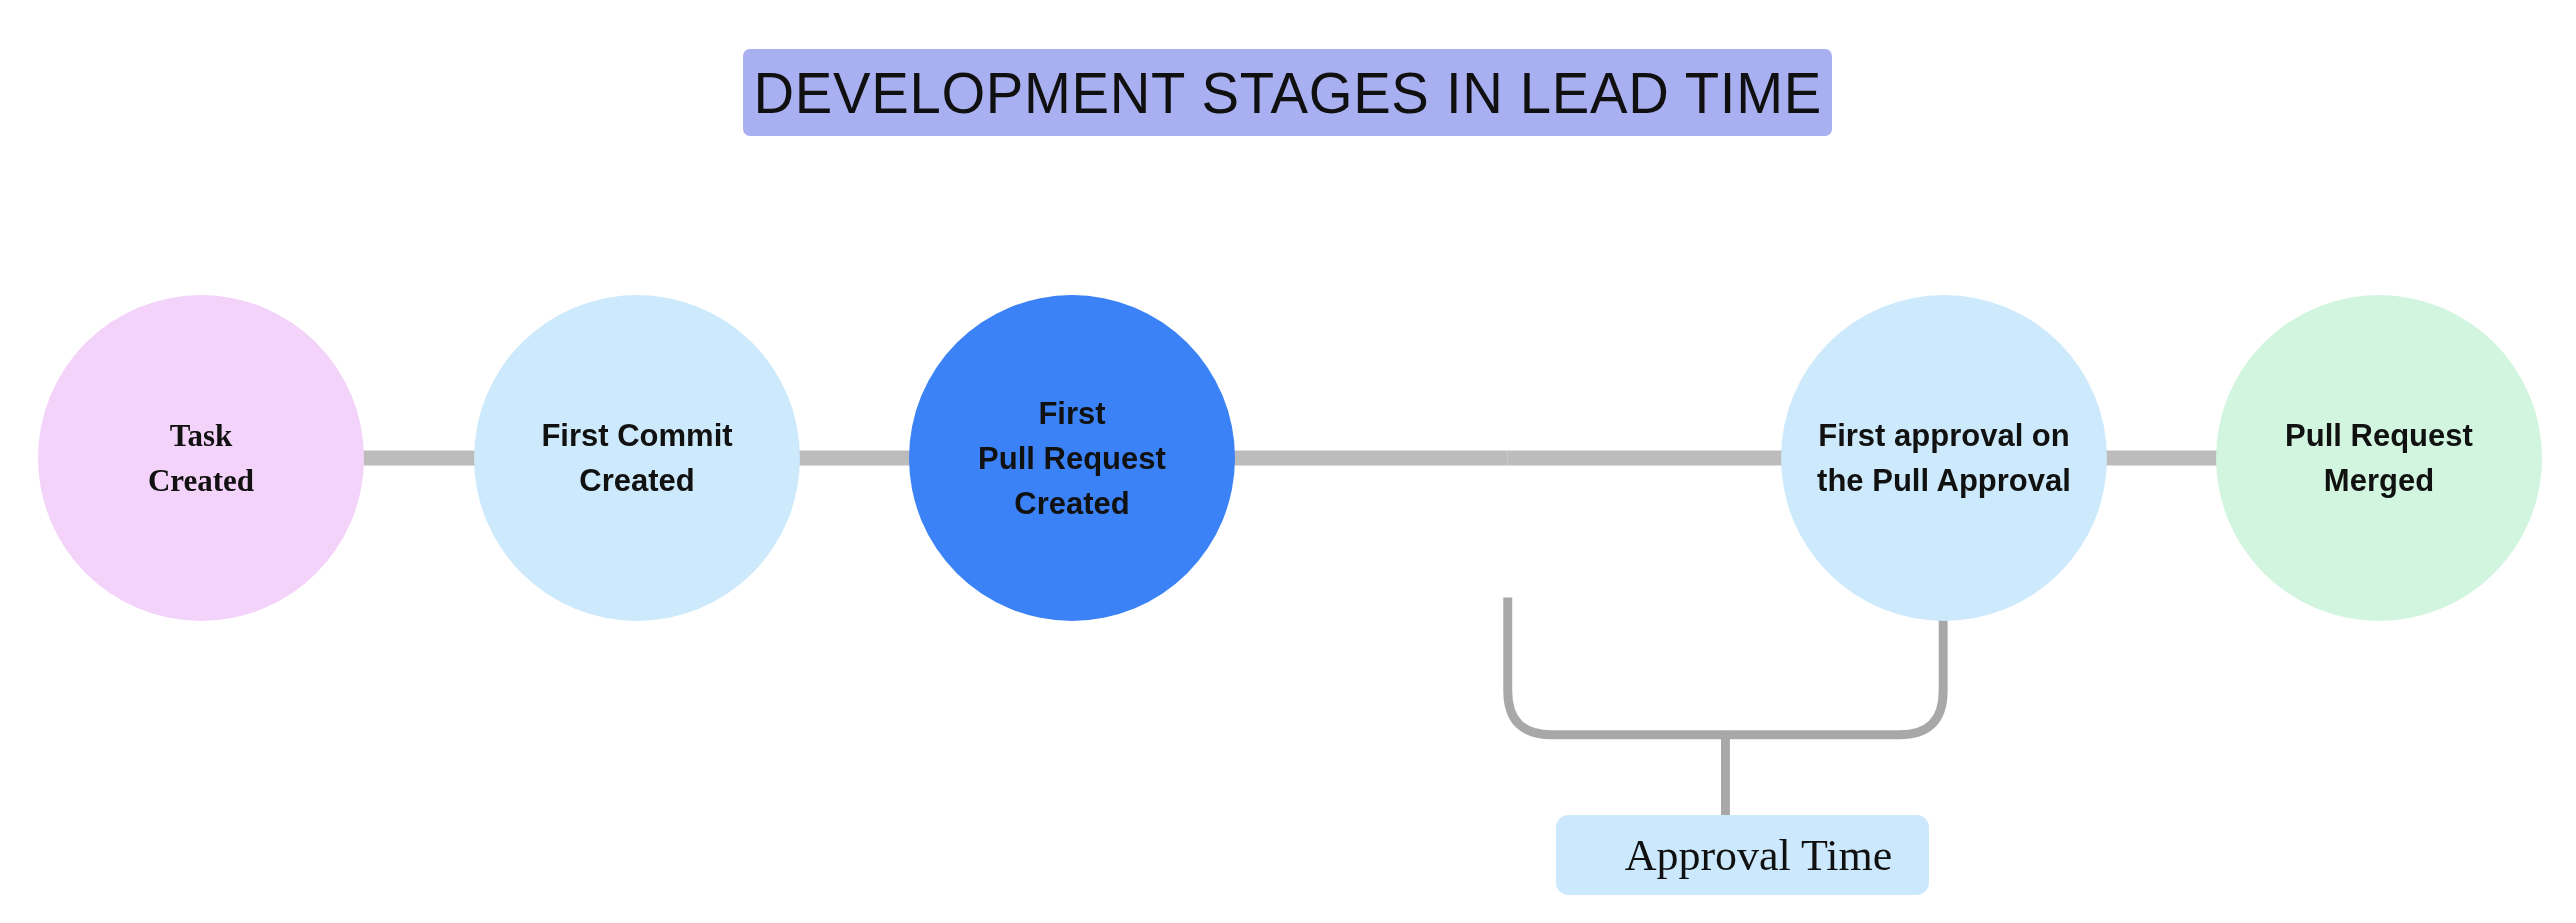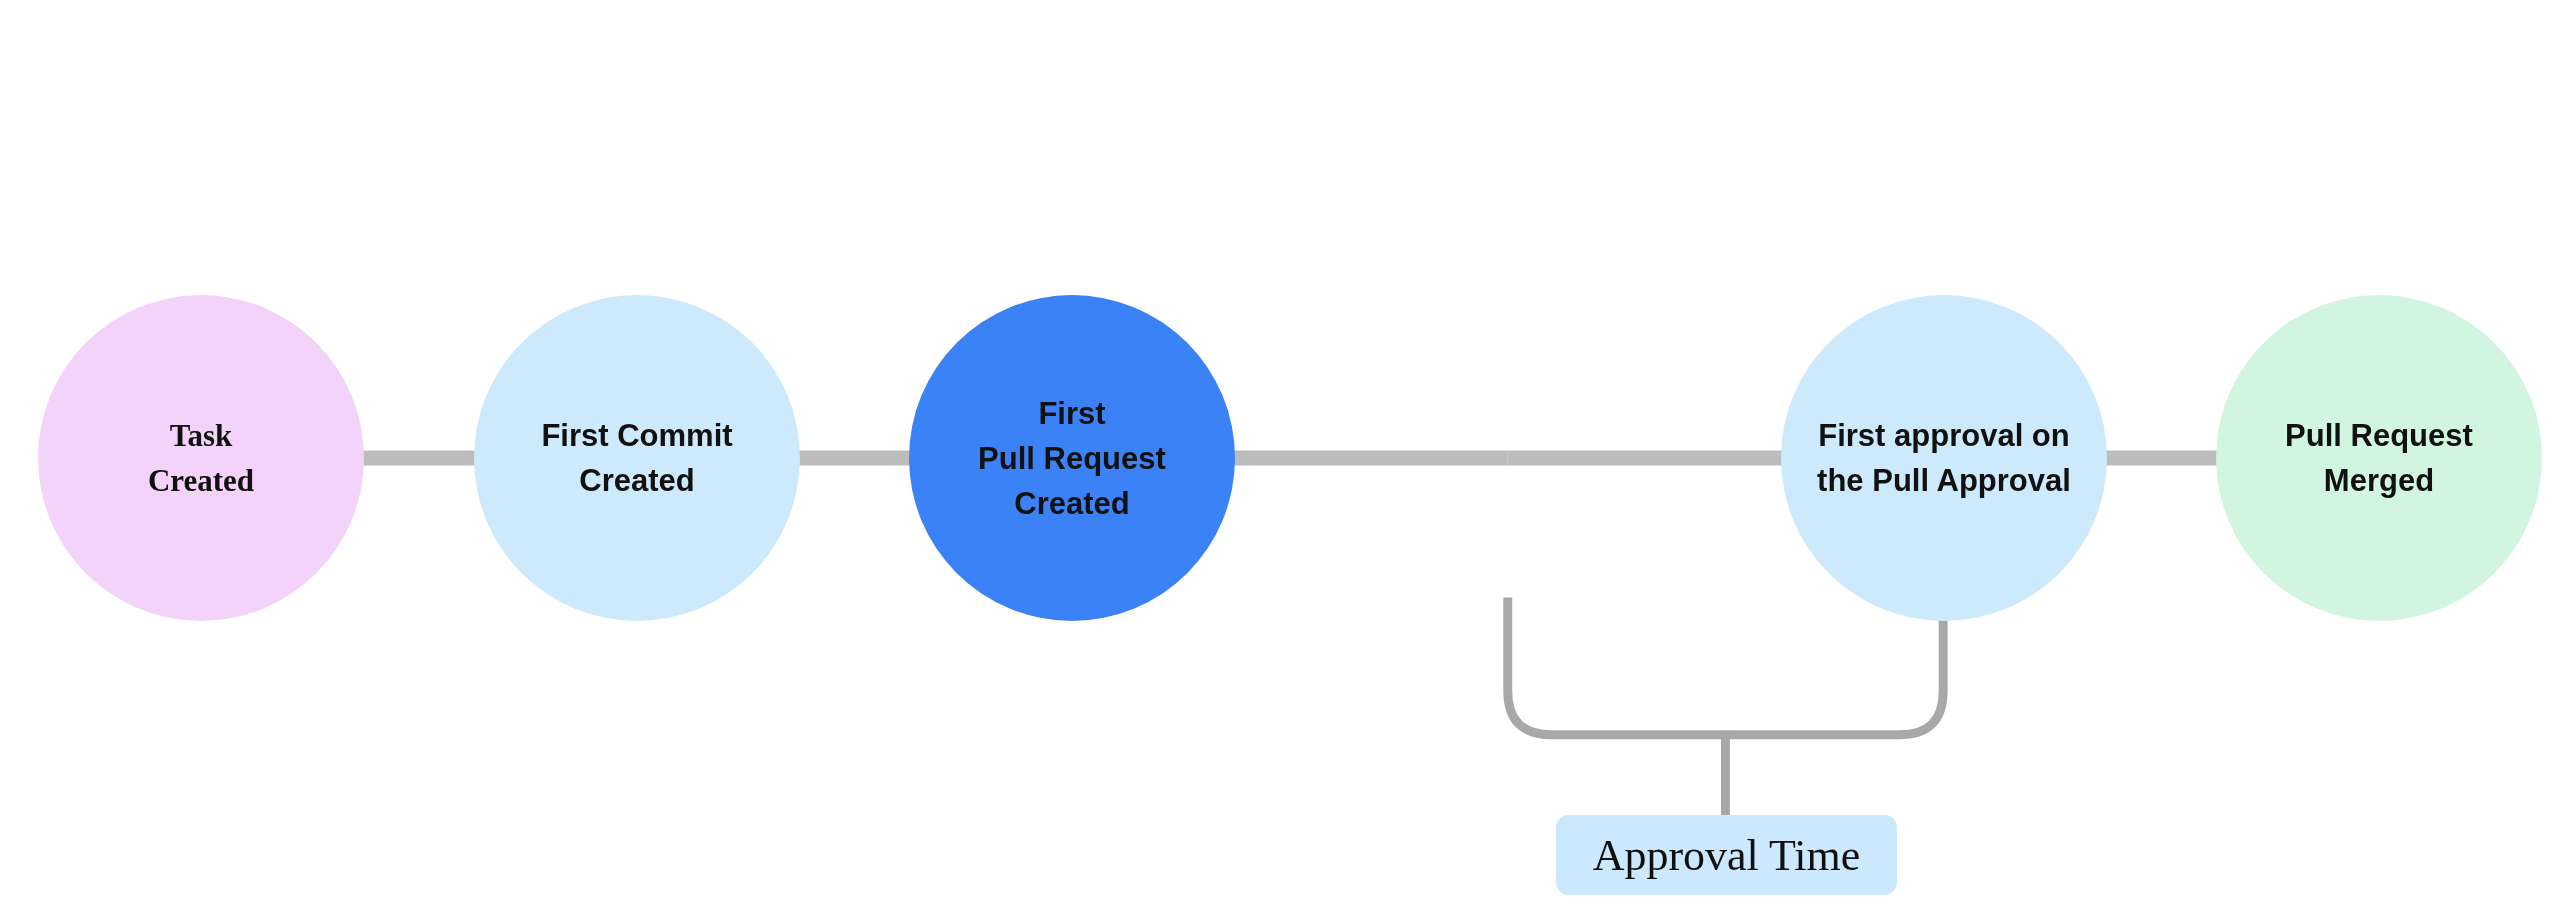--- a/index.html
+++ b/index.html
@@ -70,20 +70,21 @@
     position: absolute;
     left: 1556px;
     top: 815px;
     width: 341px;
     height: 80px;
     border-radius: 12.4px;
     display: flex;
     align-items: center;
     justify-content: center;
     z-index: 3;
+    padding-left: 32px;
   }
   .approval-label {
     font-family: cursive;
     font-size: 44px;
     font-weight: 400;
     color: #101010;
     white-space: nowrap;
   }
 </style>
 </head>
@@ -94,20 +95,23 @@
   <svg id="connector-layer" width="2576" height="923" viewBox="0 0 3750 1344">
     <line class="connector" x1="293" y1="667" x2="927" y2="667" stroke-width="22" stroke="#bcbcbc"></line>
     <line class="connector" x1="927" y1="667" x2="1561" y2="667" stroke-width="22" stroke="#bcbcbc"></line>
     <line class="connector" x1="1561" y1="667" x2="2195" y2="667" stroke-width="22" stroke="#bcbcbc"></line>
     <line class="connector" x1="2195" y1="667" x2="2829" y2="667" stroke-width="22" stroke="#bcbcbc"></line>
     <line class="connector" x1="2829" y1="667" x2="3463" y2="667" stroke-width="22" stroke="#bcbcbc"></line>
     <path class="bracket" d="M 2195 870 L 2195 1006 Q 2195 1070 2259 1070 L 2765 1070 Q 2829 1070 2829 1006 L 2829 870" fill="none" stroke-width="13" stroke="#a8a8a8"></path>
     <line class="bracket" x1="2512" y1="1070" x2="2512" y2="1192" stroke-width="13" stroke="#a8a8a8"></line>
   </svg>
 
+  <div class="title-box" style="background: rgb(169, 176, 242);">
+    <div class="title-text">DEVELOPMENT STAGES IN LEAD TIME</div>
+  </div>
 
   <div class="stage" id="stage-0" style="background: rgb(244, 211, 250); font-family: Liberation Serif, serif;">
     <div class="stage-label">Task
 Created</div>
   </div>
   <div class="stage" id="stage-1" style="background: rgb(205, 233, 252);">
     <div class="stage-label">First Commit
 Created</div>
   </div>
   <div class="stage" id="stage-2" style="background: #3b82f6;">

